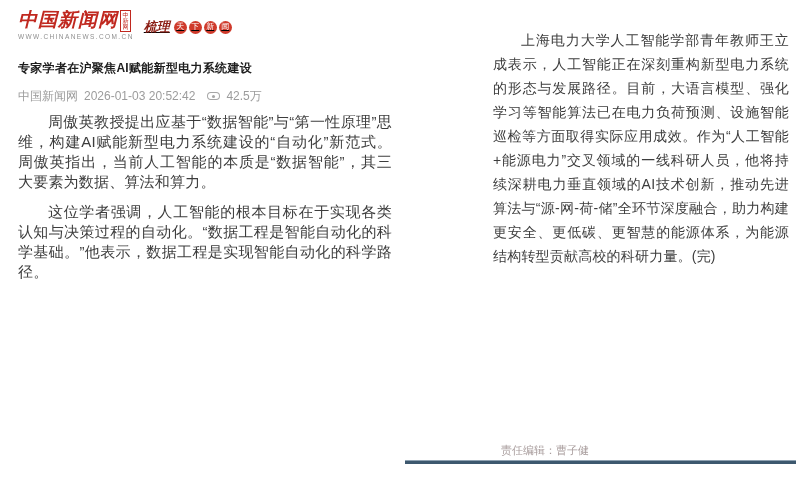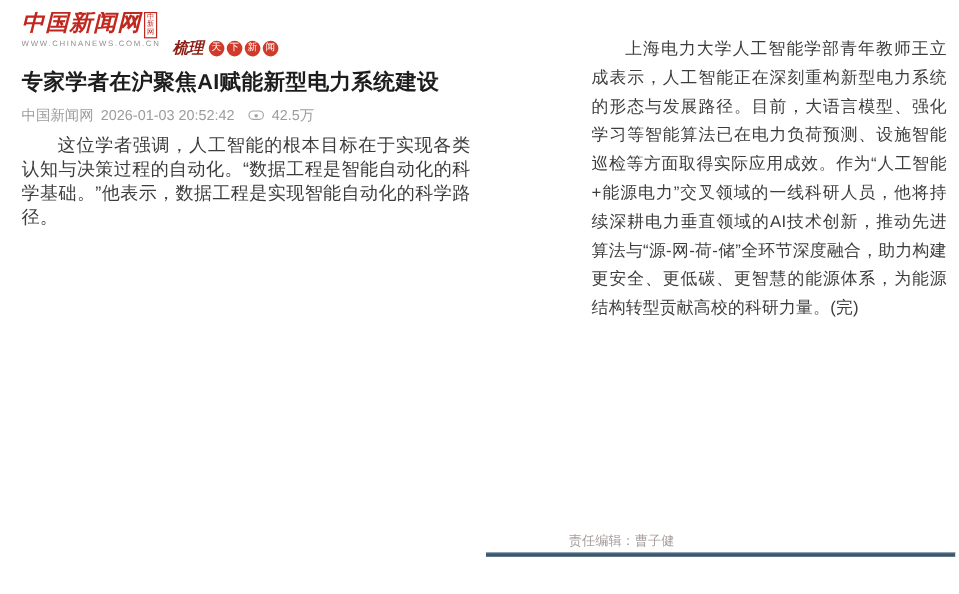--- a/index.html
+++ b/index.html
@@ -52,21 +52,21 @@
     width: 7px;
     text-align: center;
     word-break: break-all;
   }
   .logo-url {
     margin-top: 2px;
     font-size: 6.5px;
     color: #8f8f8f;
     letter-spacing: 1.4px;
   }
-  .slogan { display: flex; align-items: center; gap: 2px; margin-top: 21px; }
+  .slogan { display: flex; align-items: center; gap: 2px; margin-top: 8px; text-decoration: underline; }
   .slogan-script {
     font-family: "DejaVu Serif", serif;
     font-style: italic;
     font-weight: bold;
     font-size: 13px;
     color: #8c1f16;
     margin-right: 2px;
   }
   .seal {
     display: inline-flex;
@@ -75,21 +75,21 @@
     border-radius: 50%;
     background: #cf3a2b;
     color: #ffffff;
     font-size: 8px;
     align-items: center;
     justify-content: center;
     line-height: 1;
   }
   h1.article-title {
     margin: 14px 0 0 0;
-    font-size: 18px;
+    font-size: 12px;
     line-height: 24px;
     font-weight: bold;
     color: #1d1d1d;
     letter-spacing: 0.3px;
   }
   .meta {
     margin-top: 9px;
     height: 14px;
     display: flex;
     align-items: center;
@@ -141,21 +141,21 @@
     margin: 0 0 14px 0;
     font-size: 14px;
     line-height: 24px;
     color: #3d3d3d;
     text-align: justify;
     text-indent: 2em;
     letter-spacing: 0.2px;
   }
   .editor {
     position: absolute;
-    left: 474px;
+    left: 501px;
     top: 443px;
     font-size: 11px;
     color: #a89c9c;
     text-align: center;
   }
   .page-divider {
     position: absolute;
     left: 405px;
     top: 460px;
     width: 391px;
@@ -191,20 +191,21 @@
     <h1 class="article-title">专家学者在沪聚焦AI赋能新型电力系统建设</h1>
 
     <div class="meta">
       <span>中国新闻网</span>
       <span>2026-01-03 20:52:42</span>
       <span class="eye"></span>
       <span>42.5万</span>
     </div>
 
     <div class="body-text">
+      <p>周傲英教授提出应基于“数据智能”与“第一性原理”思维，构建AI赋能新型电力系统建设的“自动化”新范式。周傲英指出，当前人工智能的本质是“数据智能”，其三大要素为数据、算法和算力。</p>
       <p>这位学者强调，人工智能的根本目标在于实现各类认知与决策过程的自动化。“数据工程是智能自动化的科学基础。”他表示，数据工程是实现智能自动化的科学路径。</p>
     </div>
   </div>
 
   <div class="right-col">
     <p>上海电力大学人工智能学部青年教师王立成表示，人工智能正在深刻重构新型电力系统的形态与发展路径。目前，大语言模型、强化学习等智能算法已在电力负荷预测、设施智能巡检等方面取得实际应用成效。作为“人工智能+能源电力”交叉领域的一线科研人员，他将持续深耕电力垂直领域的AI技术创新，推动先进算法与“源-网-荷-储”全环节深度融合，助力构建更安全、更低碳、更智慧的能源体系，为能源结构转型贡献高校的科研力量。(完)</p>
   </div>
 
   <div class="editor">责任编辑：曹子健</div>
 

